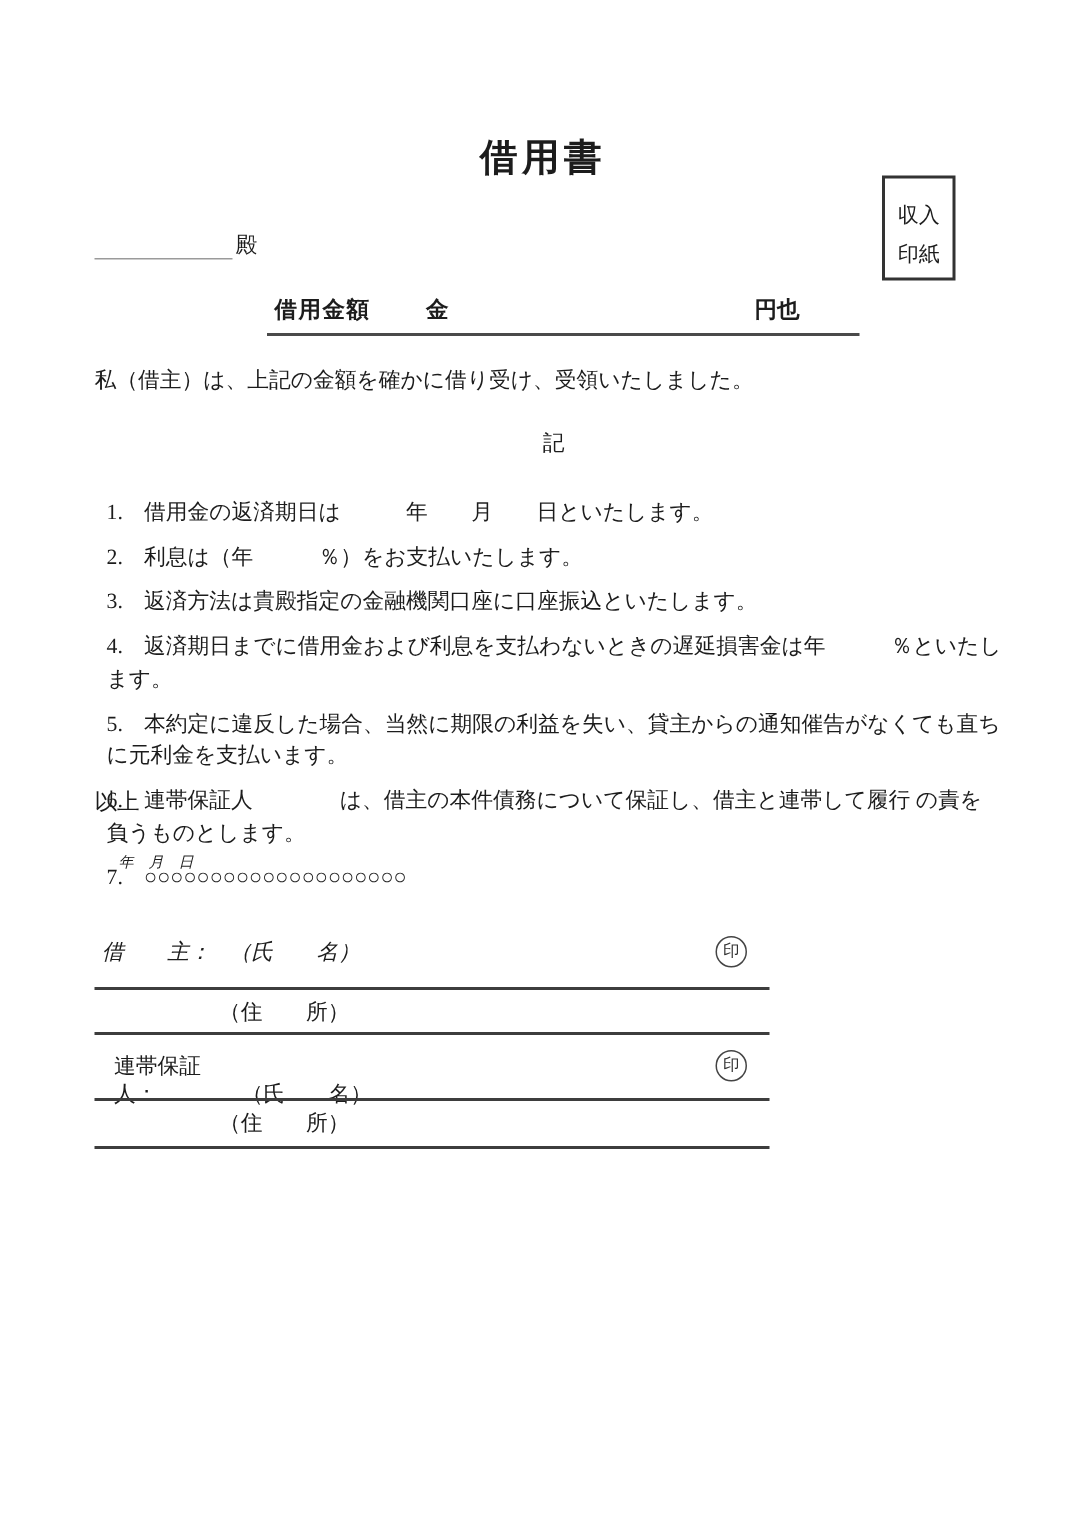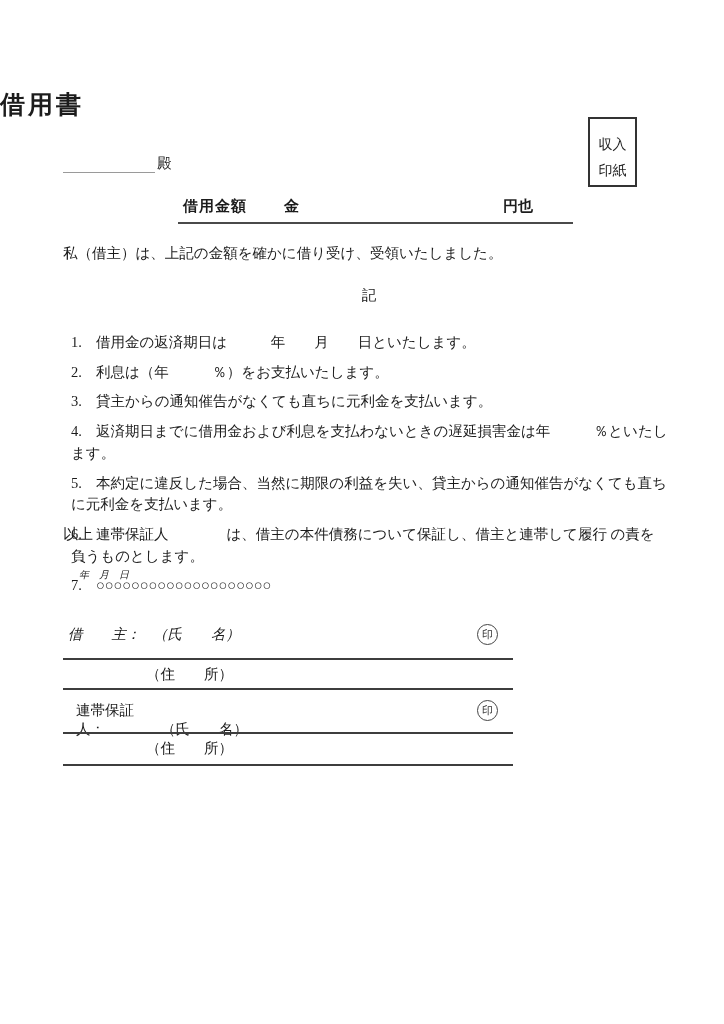--- a/index.html
+++ b/index.html
@@ -3,21 +3,21 @@
 <meta charset="utf-8">
 <style>
   html,body { margin:0; padding:0; background:#fff; }
   .page {
     position:relative; width:724px; height:1024px; background:#ffffff;
     font-family:"Liberation Serif", serif; color:#1c1c1c; overflow:hidden;
   }
   .abs { position:absolute; }
 
   .doc-title {
-    top:88px; left:0; width:724px; 
+    top:88px; left:0; width:724px; text-align:center;
     font-family:"Liberation Sans", sans-serif; font-weight:bold;
     font-size:25px; letter-spacing:3px;
   }
 
   .stamp-box {
     left:588px; top:117px; width:45px; height:53px;
     border:2px solid #333; text-align:center;
     font-size:14px; line-height:26px; padding-top:13px;
   }
 
@@ -95,21 +95,21 @@
     <span class="amt amt-prefix">金</span>
     <span class="amt amt-value"></span>
     <span class="amt amt-suffix">円也</span>
   </div>
 
   <div class="abs section-marker">記</div>
 
   <div class="abs terms">
     <p><span class="term-num">1.</span><span>借用金の返済期日は　　　年　　月　　日といたします。</span></p>
     <p><span class="term-num">2.</span><span>利息は（年　　　％）をお支払いたします。</span></p>
-    <p><span class="term-num">3.</span><span>貸主からの通知催告がなくても直ちに元利金を支払います。</span></p>
+    <p><span class="term-num">3.</span><span>返済方法は貴殿指定の金融機関口座に口座振込といたします。</span></p>
     <p><span class="term-num">4.</span><span>返済期日までに借用金および利息を支払わないときの遅延損害金は年　　　％といたします。</span></p>
     <p><span class="term-num">5.</span><span>本約定に違反した場合、当然に期限の利益を失い、貸主からの通知催告がなくても直ちに元利金を支払います。</span></p>
     <p><span class="term-num">6.</span><span>連帯保証人　　　　は、借主の本件債務について保証し、借主と連帯して履行 の責を負うものとします。</span></p>
     <p><span class="term-num">7.</span><span>○○○○○○○○○○○○○○○○○○○○</span></p>
   </div>
 
   <div class="abs closing">以上</div>
 
   <div class="abs date-line">年　月　日</div>
 

